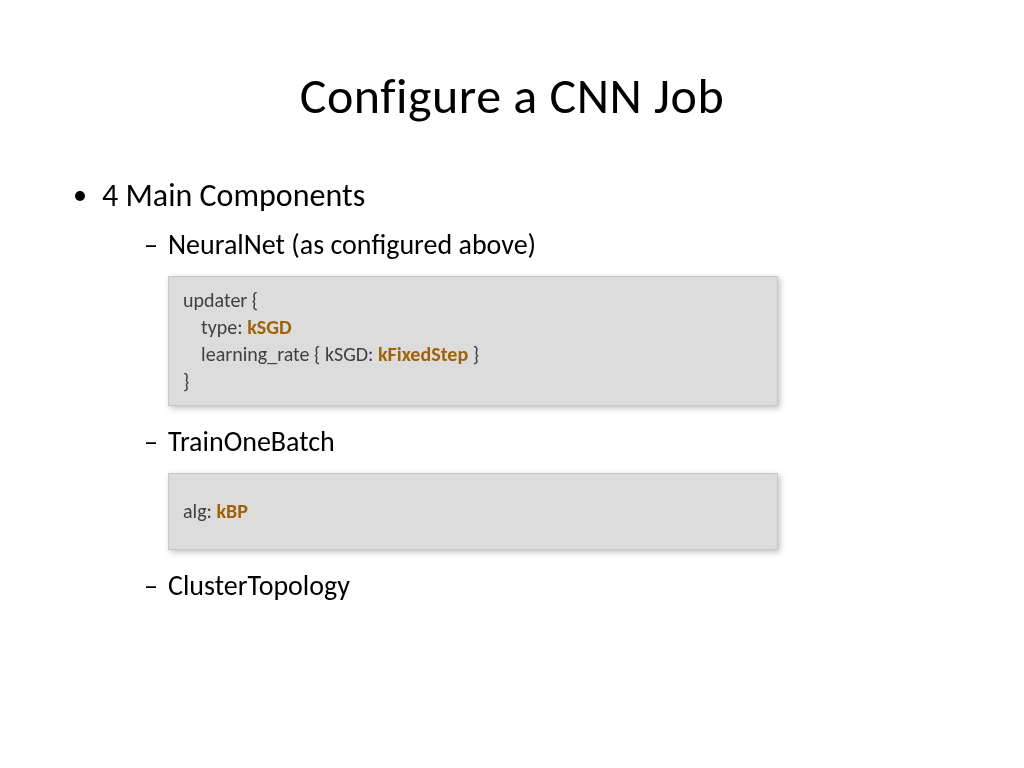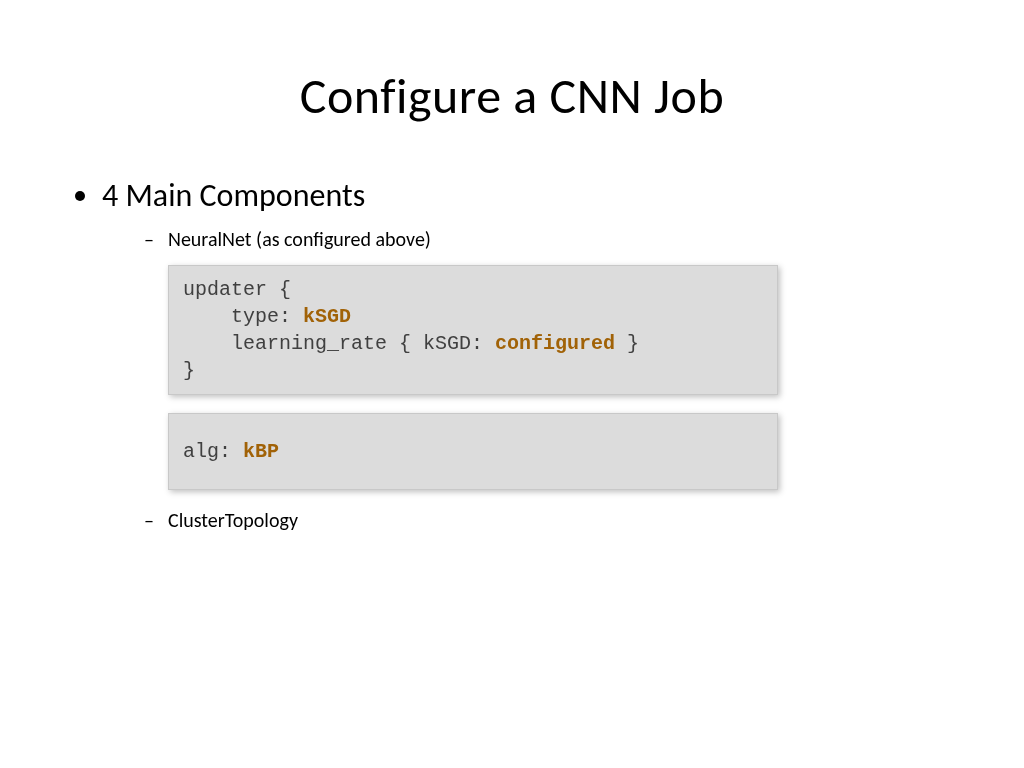--- a/index.html
+++ b/index.html
@@ -33,21 +33,21 @@
     font-size: 32px;
     font-weight: 400;
     margin-bottom: 11px;
   }
   ul.level2 {
     list-style: none;
     padding-left: 42px;
     margin: 12px 0 0 0;
   }
   ul.level2 > li {
-    font-size: 20px;
+    font-size: 28px;
     font-weight: 400;
     margin-bottom: 14px;
     padding-left: 24px;
     text-indent: -24px;
   }
   ul.level2 > li::before {
     content: "–";
     display: inline-block;
     width: 24px;
     text-indent: 0;
@@ -66,21 +66,20 @@
     margin: 6px 0 18px 0;
     width: 610px;
     box-sizing: border-box;
     text-indent: 0;
   }
   .codebox-small {
     padding: 24px 14px;
   }
   .codebox .line {
     white-space: pre;
-    font-family: Liberation Mono, monospace;
   }
   .codebox b {
     font-weight: 700;
     color: #a16207;
   }
   .indent-block {
     margin-left: 66px;
   }
 </style>
 </head>
@@ -94,25 +93,28 @@
     <li>
       <span>4 Main Components</span>
       <ul class="level2">
         <li>NeuralNet (as configured above)</li>
       </ul>
 
       <div class="indent-block">
         <div class="codebox">
           <div class="line"><span>updater {</span></div>
           <div class="line"><span>    type: </span><b>kSGD</b></div>
-          <div class="line"><span>    learning_rate { kSGD: </span><b>configured</b><span> }</span></div>
+          <div class="line"><span>    learning_rate { kSGD: </span><b>kFixedStep</b><span> }</span></div>
           <div class="line"><span>}</span></div>
         </div>
       </div>
 
+      <ul class="level2">
+        <li>TrainOneBatch</li>
+      </ul>
 
       <div class="indent-block">
         <div class="codebox codebox-small">
           <div class="line"><span>alg: </span><b>kBP</b></div>
         </div>
       </div>
 
       <ul class="level2">
         <li class="bold-item">ClusterTopology</li>
       </ul>

